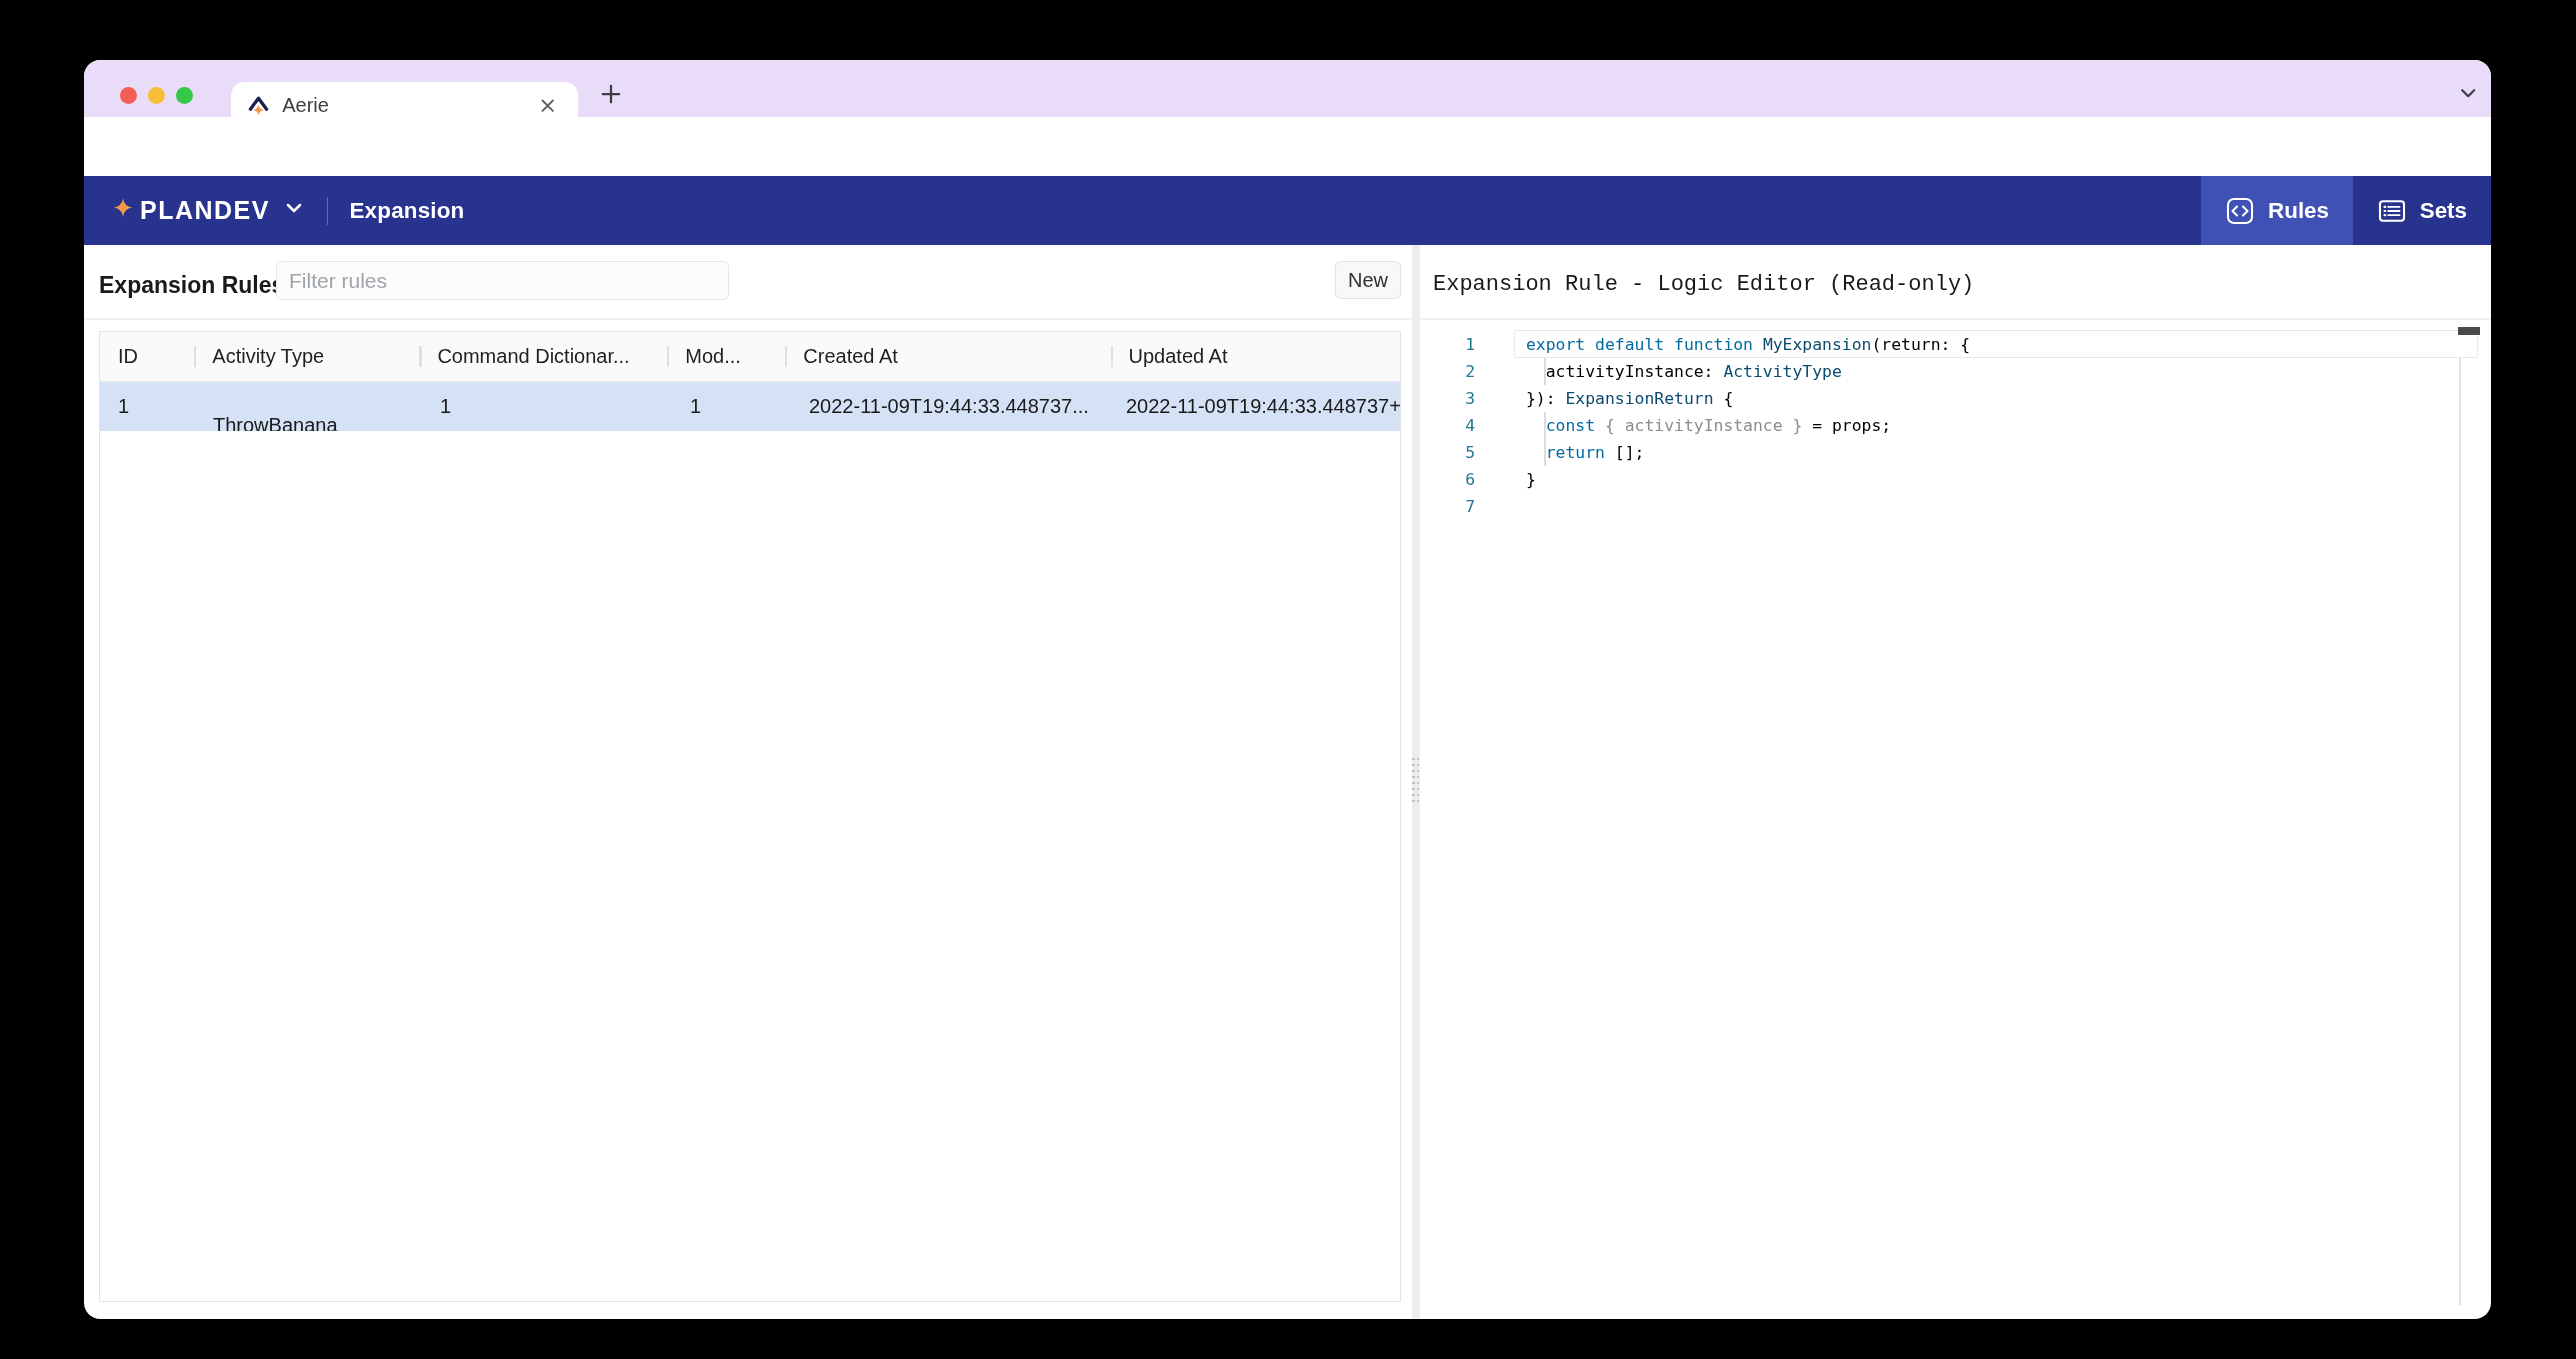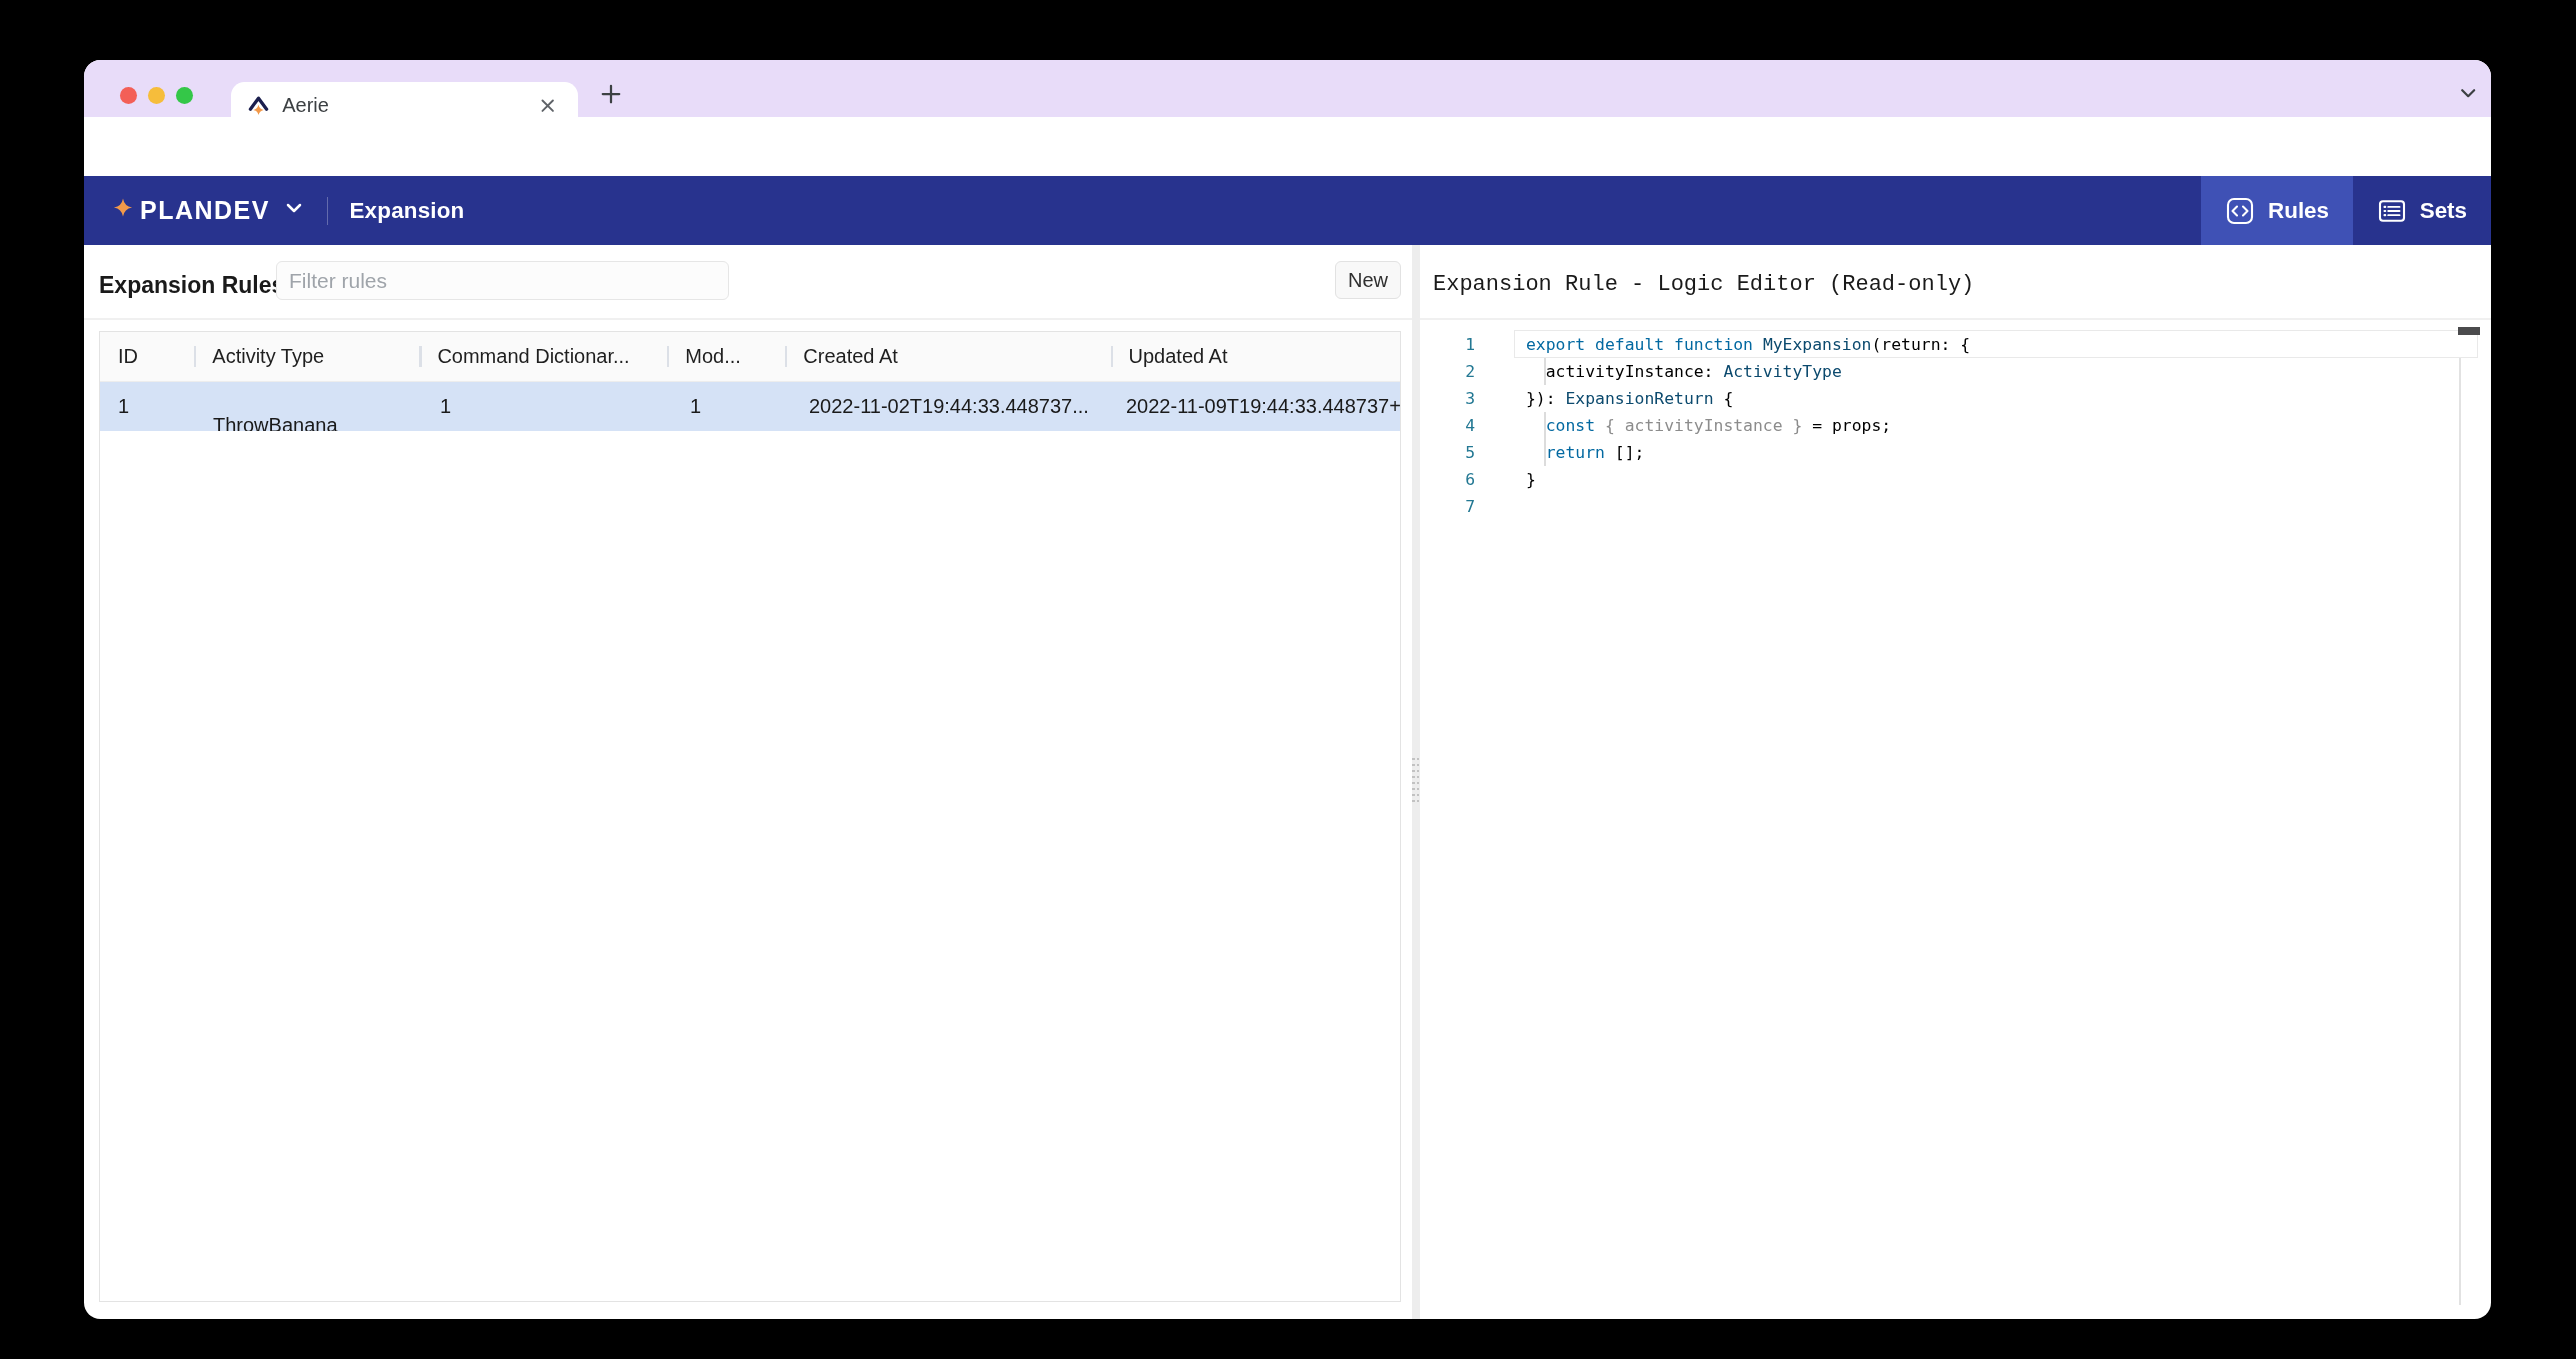--- a/index.html
+++ b/index.html
@@ -237,21 +237,21 @@
         <div class="th" style="width: 119px;"><span class="colsep"></span><span>Mod...</span></div>
         <div class="th" style="width: 317px;"><span class="colsep"></span><span>Created At</span></div>
         <div class="th" style="width: 292px; margin-left: 11px;"><span class="colsep"></span><span>Updated At</span></div>
       </div>
     <div>
         <div class="tr selected">
           <div class="td" style="width: 95px;">1</div>
           <div class="td" style="width: 227px; margin-top: 19px;">ThrowBanana</div>
           <div class="td" style="width: 250px;">1</div>
           <div class="td" style="width: 119px;">1</div>
-          <div class="td" style="width: 317px;">2022-11-02T19:44:33.448737...</div>
+          <div class="td" style="width: 317px;">2022-11-09T19:44:33.448737...</div>
           <div class="td" style="width: 292px;">2022-11-09T19:44:33.448737+</div>
         </div>
       </div>
   </div>
 
   <div class="abs panel-divider"></div>
   <div class="abs drag-handle">
       <div class="drag-row">
         <div class="drag-dot"></div>
         <div class="drag-dot"></div>

